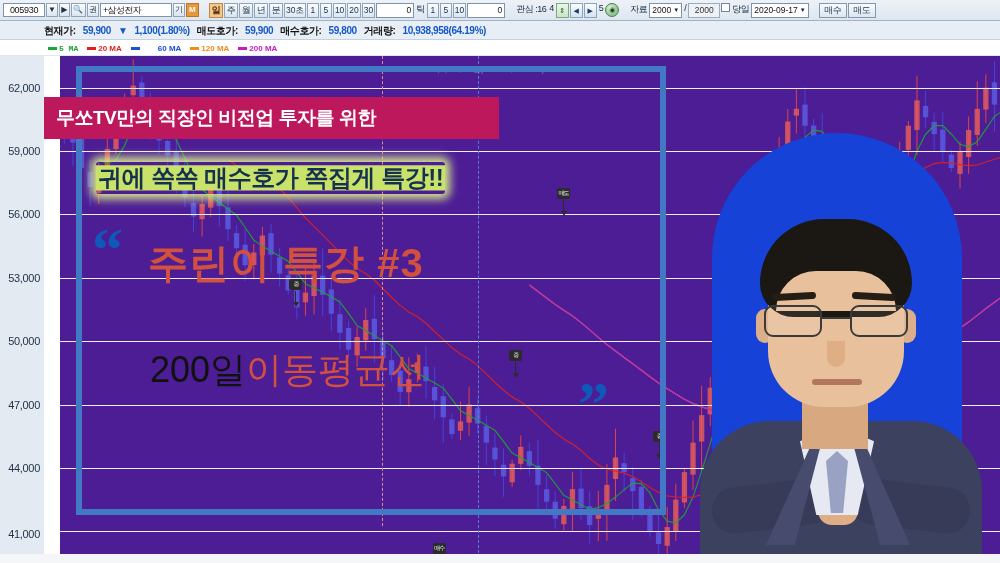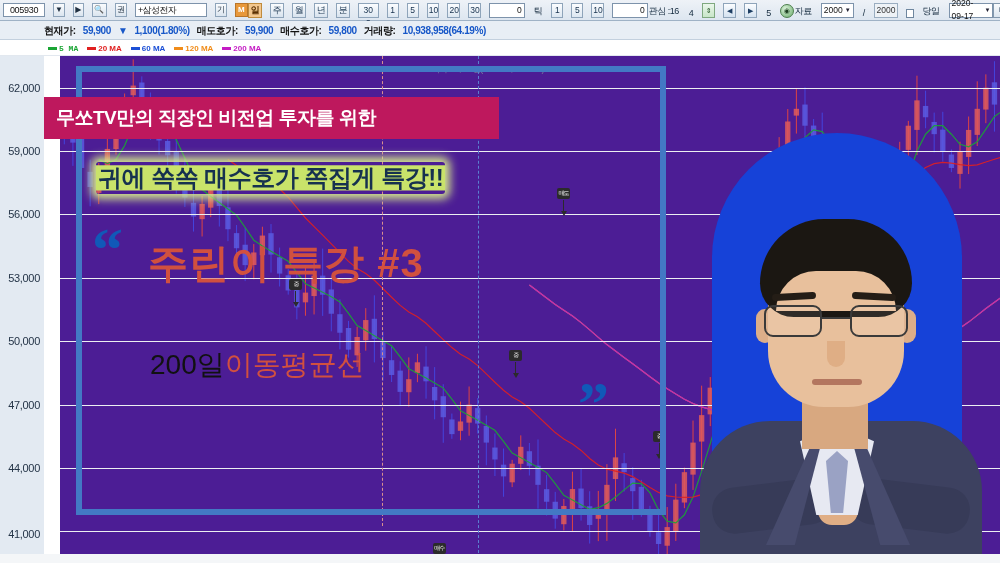--- a/index.html
+++ b/index.html
@@ -13,21 +13,21 @@
 
   
   .toolbar {
     position: absolute; left: 0; top: 0; width: 1000px; height: 21px;
     background: linear-gradient(#eef2f7, #dde6f0);
     border-bottom: 1px solid #9fb2c6;
     display: flex; align-items: center; gap: 0px;
     padding-left: 3px;
     font-size: 9px; color: #1a1a1a;
   }
-  .tb-group { display: flex; align-items: flex-end; gap: 8px; }
+  .tb-group { display: flex; align-items: flex-start; gap: 1px; }
   .tb-sep { width: 10px; }
   .code-box {
     width: 42px; height: 14px; background: #fff; border: 1px solid #7d93ab;
     font-size: 9px; line-height: 13px; text-align: center; letter-spacing: -0.3px;
     color: #111;
   }
   .mini-btn {
     min-width: 11px; height: 14px; background: linear-gradient(#fafcfe,#dbe5ef);
     border: 1px solid #8ea4ba; font-size: 8px; line-height: 12px;
     text-align: center; color: #203040; padding: 0 1px; cursor: default;
@@ -234,21 +234,21 @@
     font-family: "Liberation Serif", serif; line-height: 1;
   }
   .qopen { left: 92px; top: 218px; }
   .qclose { left: 578px; top: 372px; }
   .headline1 {
     position: absolute; left: 148px; top: 236px;
     font-size: 40px; font-weight: bold; color: #d1503f; letter-spacing: 1px;
   }
   .headline2 {
     position: absolute; left: 150px; top: 346px;
-    font-size: 28px; letter-spacing: 0px; white-space: nowrap;
+    font-size: 36px; letter-spacing: 0px; white-space: nowrap;
   }
   .h2-black { color: #111111; font-weight: normal; }
   .h2-red { color: #d1503f; font-weight: normal; }
 
   .botstrip { position: absolute; left: 0; bottom: 0; width: 1000px; height: 9px; background: #f4f6f8; }
 </style>
 </head>
 <body>
 
 <div id="app">
@@ -345,21 +345,21 @@
         <div class="ma-item">
           <span class="ma-dash" style="background: rgb(26, 165, 52);"></span>
           <span style="color: rgb(26, 165, 52); font-family: Liberation Mono, monospace;">5 MA</span>
         </div>
         <div class="ma-item">
           <span class="ma-dash" style="background: rgb(224, 32, 32);"></span>
           <span style="color: rgb(224, 32, 32);">20 MA</span>
         </div>
         <div class="ma-item">
           <span class="ma-dash" style="background: rgb(27, 79, 214);"></span>
-          <span style="color: rgb(27, 79, 214);">60 MA</span>
+          <span style="color: rgb(27, 79, 214); margin-left: 16px;">60 MA</span>
         </div>
         <div class="ma-item">
           <span class="ma-dash" style="background: rgb(240, 140, 26);"></span>
           <span style="color: rgb(240, 140, 26);">120 MA</span>
         </div>
         <div class="ma-item">
           <span class="ma-dash" style="background: rgb(196, 27, 196);"></span>
           <span style="color: rgb(196, 27, 196);">200 MA</span>
         </div>
       </div>

